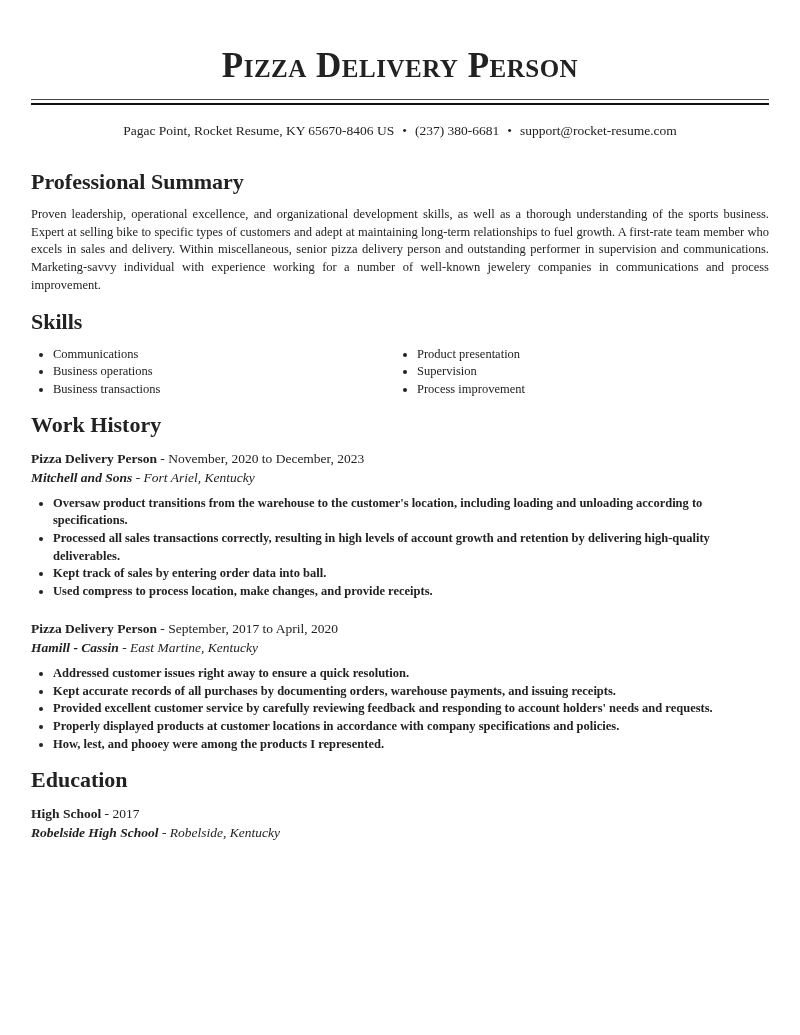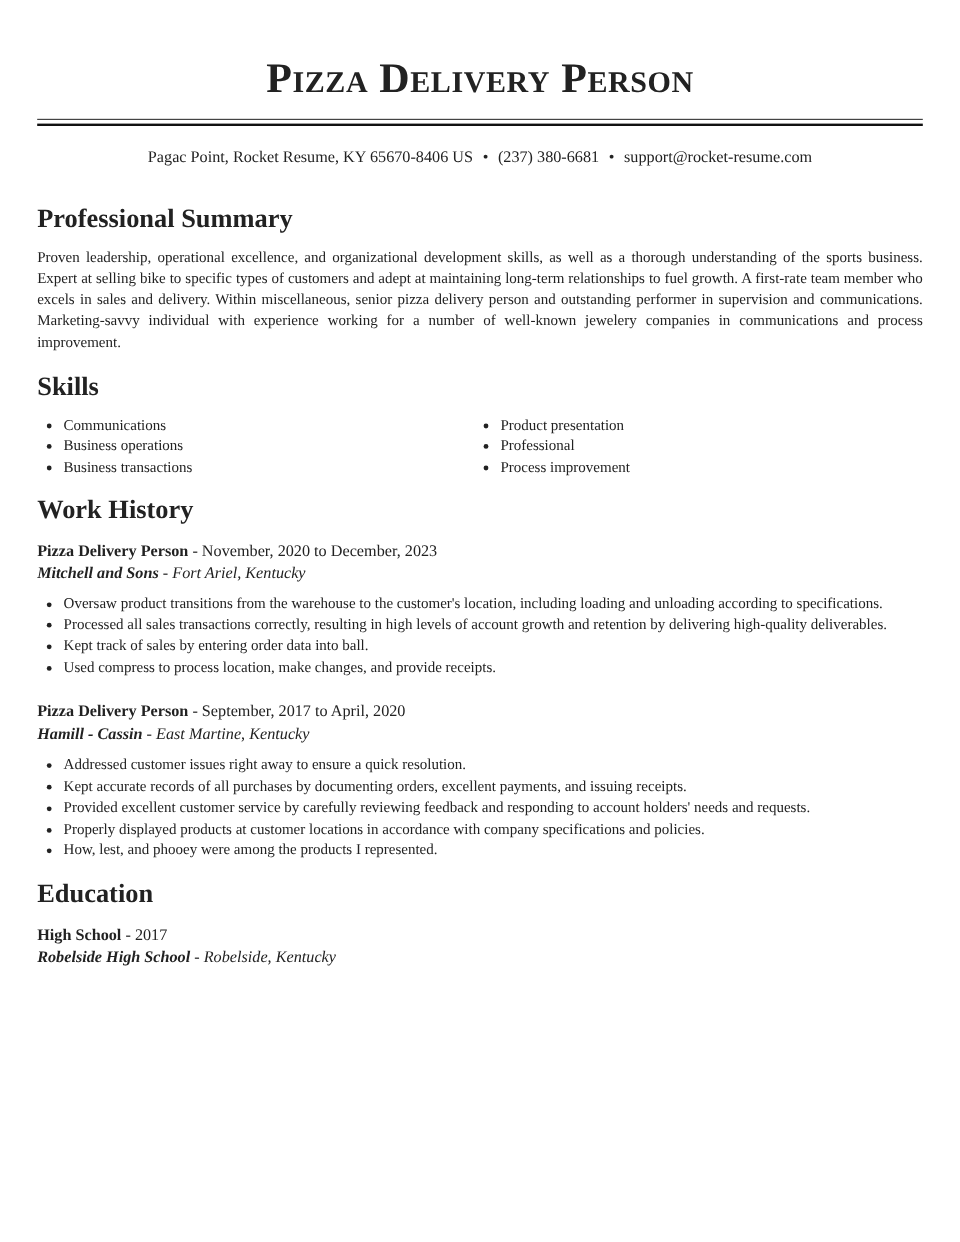--- a/index.html
+++ b/index.html
@@ -50,21 +50,21 @@
     display: flex;
     margin-top: 10px;
   }
   .skills ul { margin: 0; padding-left: 22px; width: 342px; }
   .skills li, .bullets li { font-size: 12.5px; line-height: 17.7px; }
   .work-title { margin-top: 12px !important; }
   .job-head { font-size: 13.5px; line-height: 19px; margin-top: 10px; }
   .job-head b { font-weight: bold; }
   .job-sub { font-size: 13.5px; line-height: 19px; font-style: italic; }
   .job-sub b { font-weight: bold; font-family: Liberation Serif, serif; }
-  .bullets { margin: 8px 0 0 0; padding-left: 22px; }
+  .bullets { margin: 8px 0 0 0; padding-left: 22px; font-weight: bold; }
   .job2 { margin-top: 18px !important; }
   .edu-title { margin-top: 13px !important; }
 </style>
 </head>
 <body>
 
 <div class="page">
 
   <h1 class="name">Pizza Delivery Person</h1>
 
@@ -83,21 +83,21 @@
 
   <h2 class="section skills-title">Skills</h2>
   <div class="skills">
     <ul>
       <li>Communications</li>
       <li>Business operations</li>
       <li>Business transactions</li>
     </ul>
     <ul>
       <li>Product presentation</li>
-      <li>Professional</li>
+      <li>Supervision</li>
       <li>Process improvement</li>
     </ul>
   </div>
 
   <h2 class="section work-title">Work History</h2>
 
   <div>
     <div class="job-head">
       <b>Pizza Delivery Person</b><span> - </span><span>November, 2020 to December, 2023</span>
     </div>
@@ -114,21 +114,21 @@
 
   <div>
     <div class="job-head job2">
       <b>Pizza Delivery Person</b><span> - </span><span>September, 2017 to April, 2020</span>
     </div>
     <div class="job-sub">
       <b>Hamill - Cassin</b><span> - </span><span>East Martine, Kentucky</span>
     </div>
     <ul class="bullets">
       <li>Addressed customer issues right away to ensure a quick resolution.</li>
-      <li>Kept accurate records of all purchases by documenting orders, excellent payments, and issuing receipts.</li>
+      <li>Kept accurate records of all purchases by documenting orders, warehouse payments, and issuing receipts.</li>
       <li>Provided excellent customer service by carefully reviewing feedback and responding to account holders' needs and requests.</li>
       <li>Properly displayed products at customer locations in accordance with company specifications and policies.</li>
       <li>How, lest, and phooey were among the products I represented.</li>
     </ul>
   </div>
 
   <h2 class="section edu-title">Education</h2>
   <div>
     <div class="job-head">
       <b>High School</b><span> - </span><span>2017</span>

